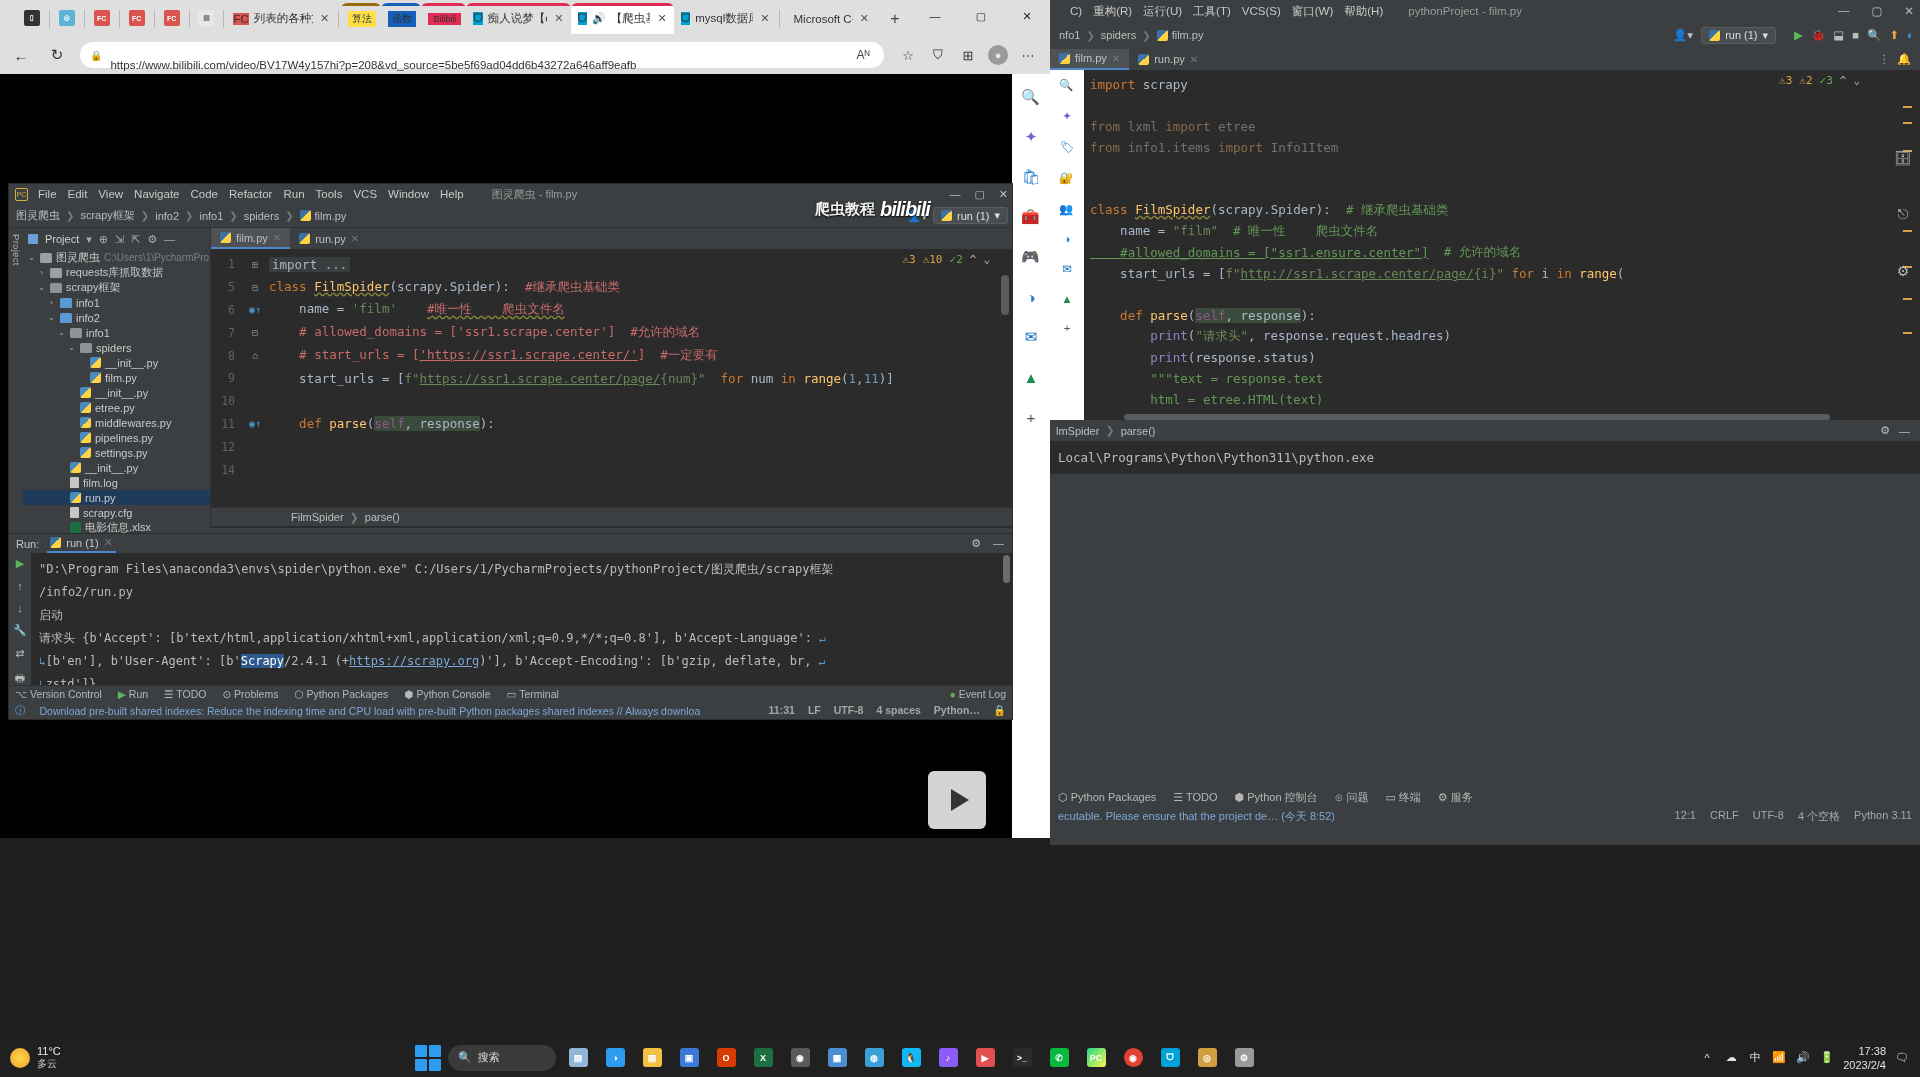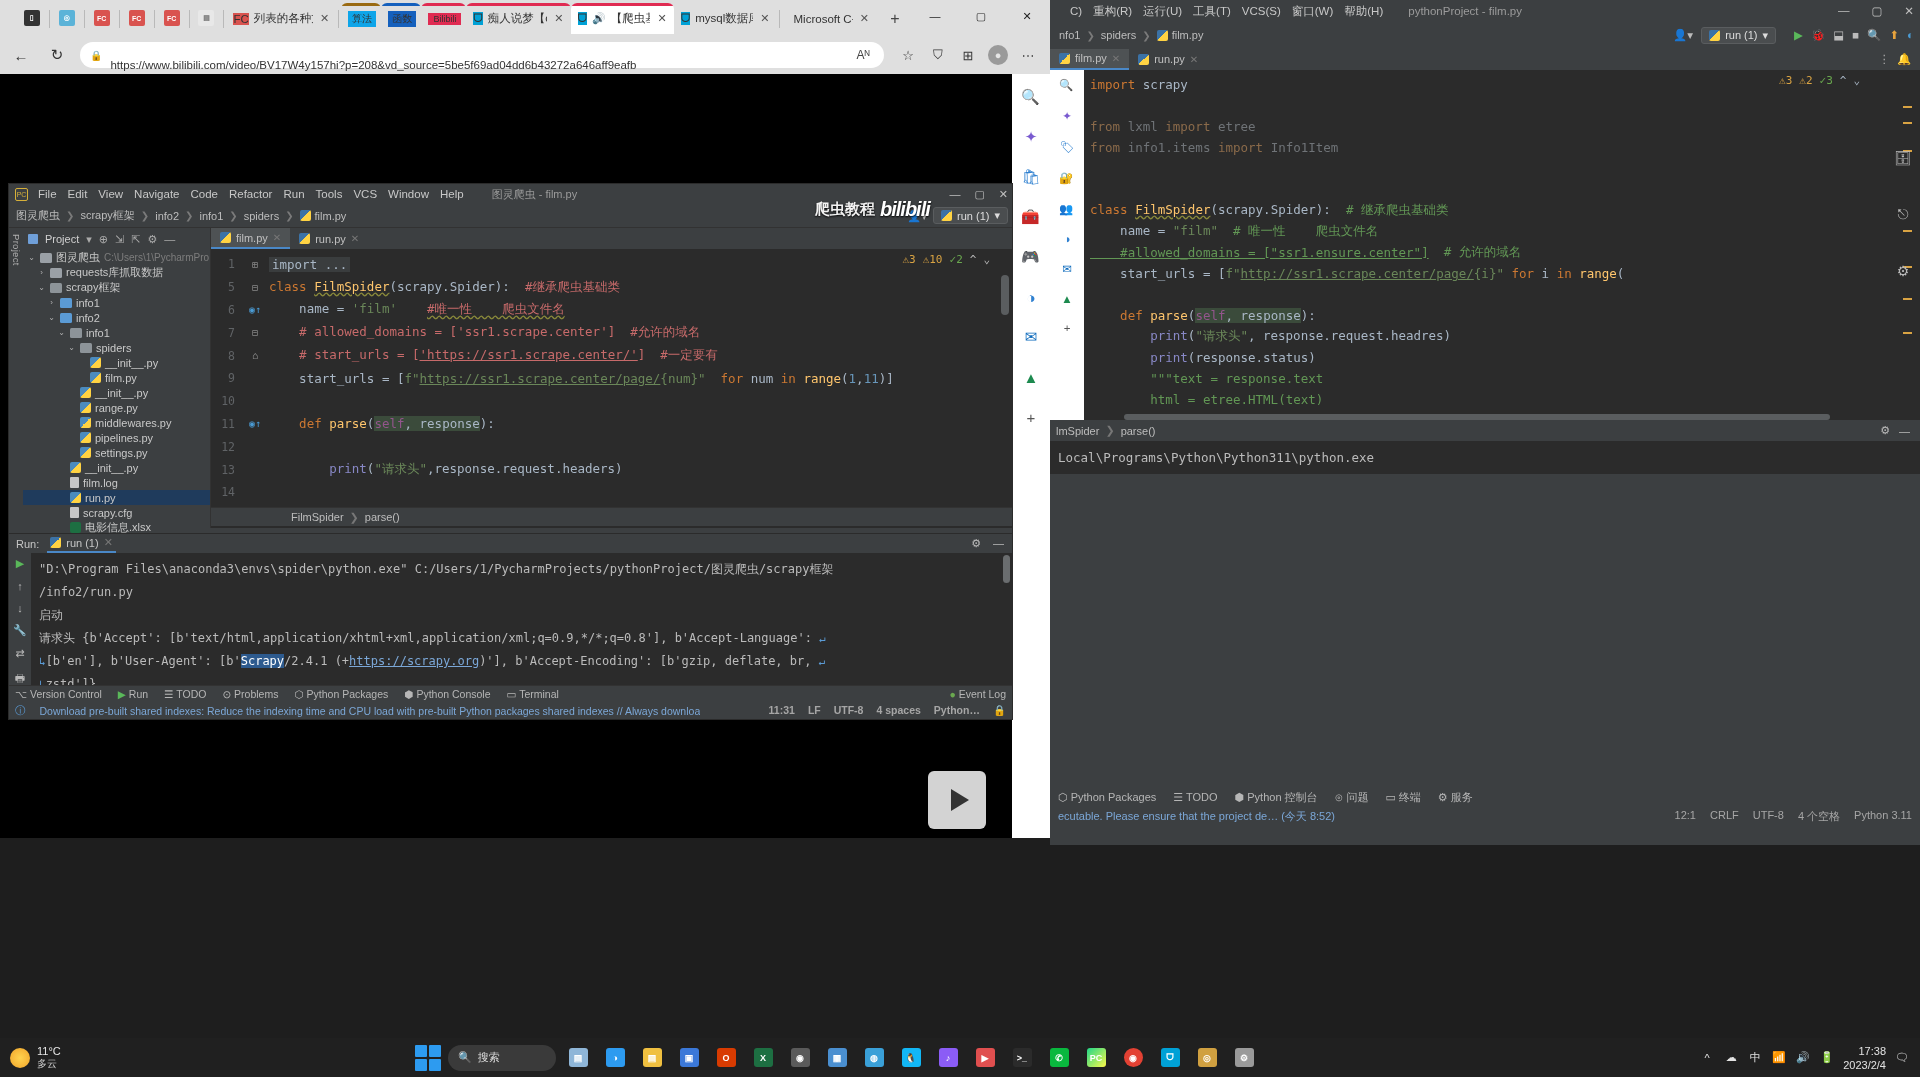--- a/index.html
+++ b/index.html
@@ -256,21 +256,21 @@
 
       <div class="tab">
         <div class="fav" style="background:#d9534f">FC</div>
         <span class="tlabel">列表的各种方</span>
         <span class="tclose">✕</span>
       </div>
       <div class="tabsep"></div>
 
       <div class="tab">
         <div class="topbar" style="background:#9a6a11"></div>
-        <div class="fav" style="background:#0ea5e9;width:auto;padding:1px 4px;font-size:10px">算法</div>
+        <div class="fav" style="background:#fde047;width:auto;padding:1px 4px;font-size:10px">算法</div>
       </div>
 
       <div class="tab">
         <div class="topbar" style="background:#1560bd"></div>
         <div class="fav" style="background:#1560bd;width:auto;padding:1px 4px;font-size:10px">函数</div>
       </div>
 
       <div class="tab">
         <div class="topbar" style="background:#e02b52"></div>
         <div class="fav" style="background:#e02b52;width:auto;padding:1px 5px;font-size:9px">Bilibili</div>
@@ -470,21 +470,21 @@
               <span class="tlabel2">film.py</span>
             </div>
             <div class="tnode" style="padding-left: 44px;">
               <span class="arrow"></span>
               <span class="pyf"></span>
               <span class="tlabel2">__init__.py</span>
             </div>
             <div class="tnode" style="padding-left: 44px;">
               <span class="arrow"></span>
               <span class="pyf"></span>
-              <span class="tlabel2">range.py</span>
+              <span class="tlabel2">etree.py</span>
             </div>
             <div class="tnode" style="padding-left: 44px;">
               <span class="arrow"></span>
               <span class="pyf"></span>
               <span class="tlabel2">middlewares.py</span>
             </div>
             <div class="tnode" style="padding-left: 44px;">
               <span class="arrow"></span>
               <span class="pyf"></span>
               <span class="tlabel2">pipelines.py</span>
@@ -580,25 +580,20 @@
             <span class="mark"></span>
           </div>
           <div class="cl">
             <span class="gut">11</span>
             <span class="mark" style="color:#4a9bd4">◉↑</span>
             <span>    <span class="k">def</span> <span class="fn">parse</span>(<span class="hl"><span class="self">self</span>, response</span>):</span>
           </div>
           <div class="cl">
             <span class="gut">12</span>
             <span class="mark"></span>
-          </div>
-          <div class="cl">
-            <span class="gut">13</span>
-            <span class="mark"></span>
-            <span>        <span class="fn" style="color:#8888c6">print</span>(<span class="s">"请求头"</span>,response.request.headers)</span>
           </div>
           <div class="cl">
             <span class="gut">14</span>
             <span class="mark"></span>
           </div>
 
           <div class="ed-scroll"></div>
         </div>
 
         <div class="ed-crumb">

